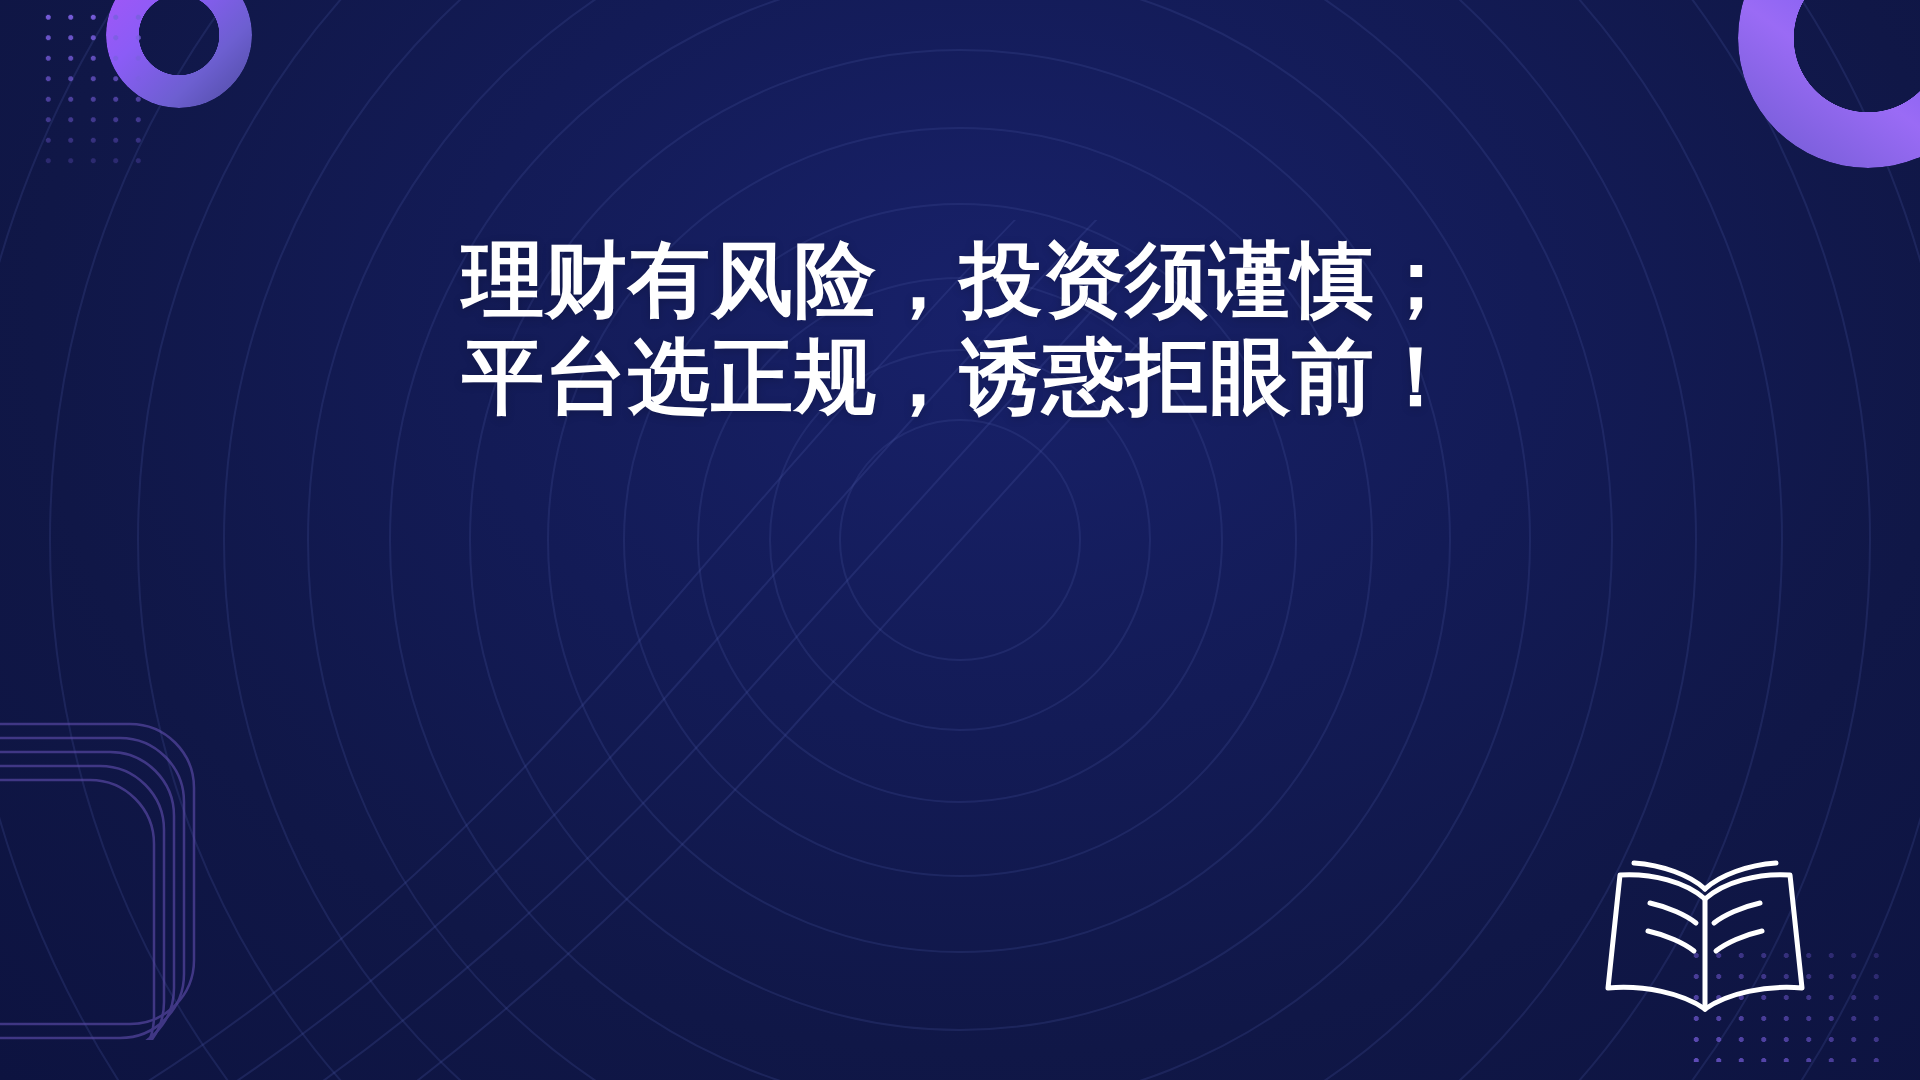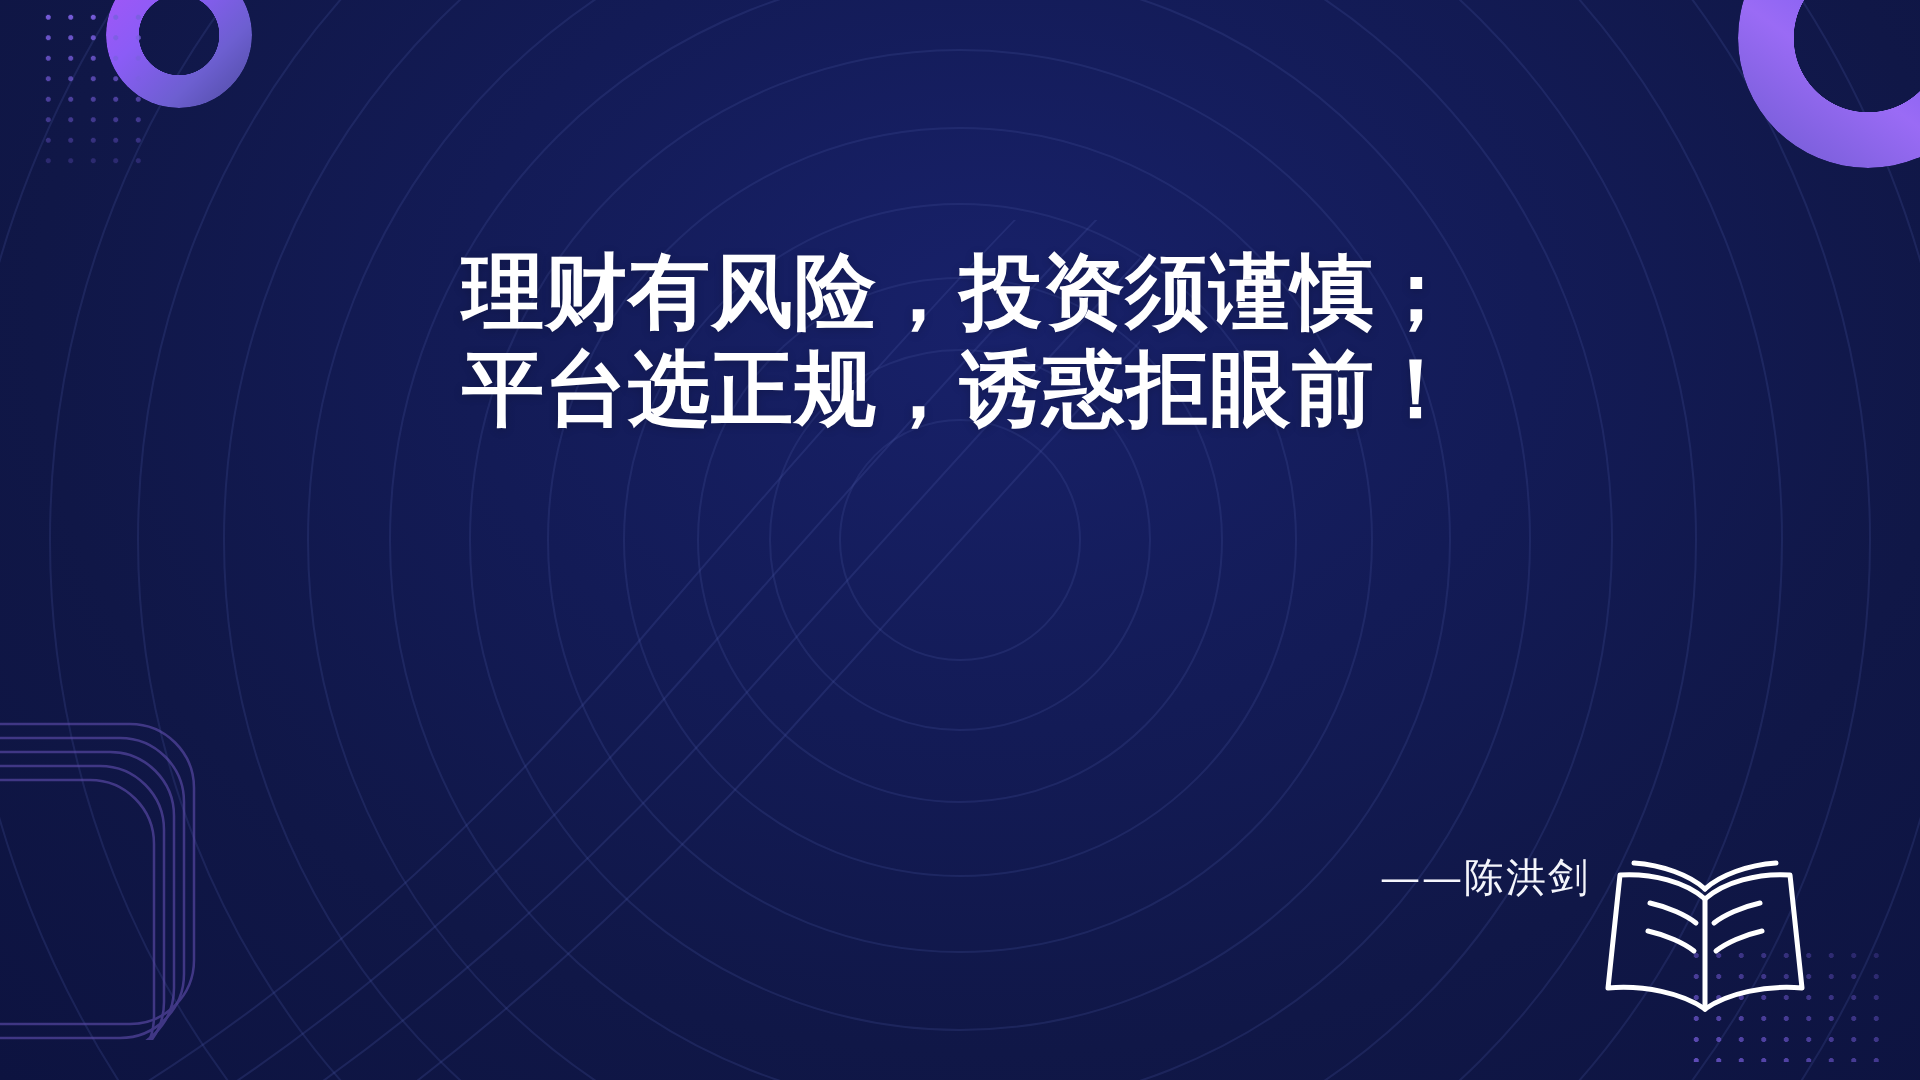--- a/index.html
+++ b/index.html
@@ -113,21 +113,20 @@
     height: 165px;
     pointer-events: none;
   }
   .book svg { width: 100%; height: 100%; display: block; }
 
   
   .content {
     position: absolute;
     inset: 0;
     z-index: 5;
-    margin-top: 12px;
   }
 
   .title {
     position: absolute;
     left: 0;
     right: 0;
     top: 232px;
     text-align: center;
     color: #ffffff;
     font-size: 82px;
@@ -229,16 +228,15 @@
       </g>
     </svg>
   </div>
 
   <div class="content">
 
     <div class="title">理财有风险，投资须谨慎；
 平台选正规，诱惑拒眼前！</div>
 
 
-    <div class="attribution">——陈洪剑</div>
 
   </div>
 </div>
 
 </body></html>

